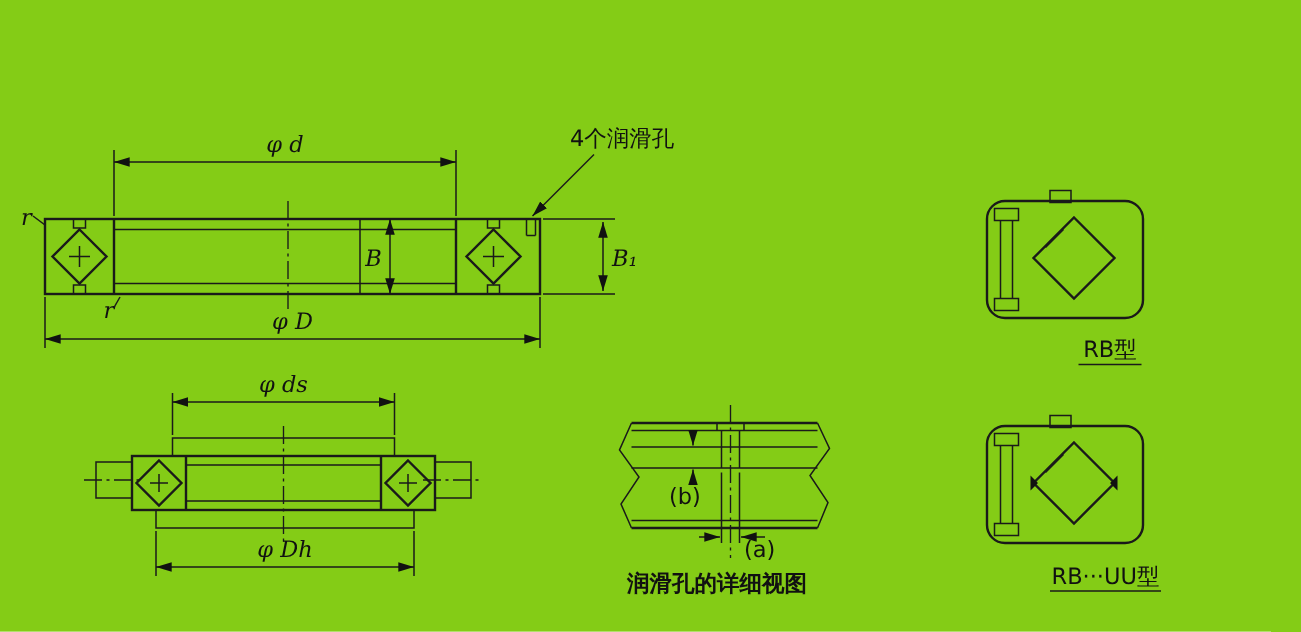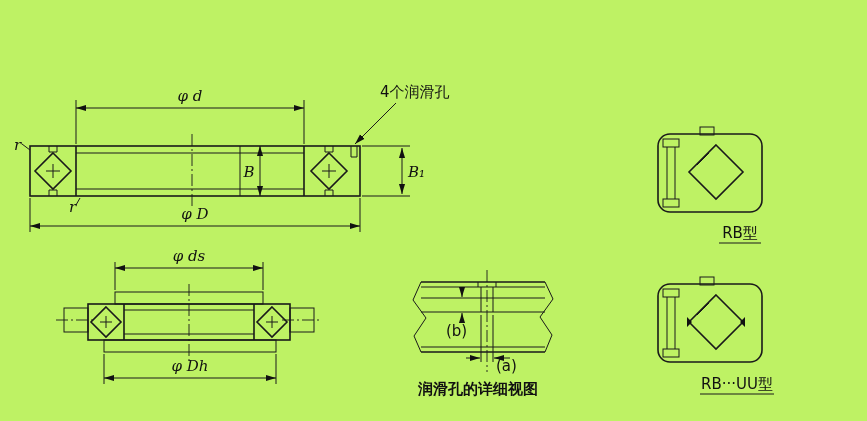--- a/index.html
+++ b/index.html
@@ -1,17 +1,17 @@
 <!DOCTYPE html>
 <html><head>
 <meta charset="utf-8">
 <style>
   html,body{margin:0;padding:0;background:#fff;}
   body{width:867px;height:421px;overflow:hidden;font-family:"DejaVu Sans",sans-serif;}
-  .drawing-wrap{width:867px;height:421px;background:#bef264;}
+  .drawing-wrap{width:867px;height:421px;background:#84cc16;}
   svg{display:block;}
   text{fill:#111;}
   .dim{font:italic 15px "DejaVu Serif","DejaVu Sans",serif;}
   .cjk{font:15px "DejaVu Sans",sans-serif;}
   .cjk-bold{font:bold 15px "DejaVu Sans",sans-serif;}
   .lab{font:15px "DejaVu Sans",sans-serif;}
   .ol{stroke:#1a1a1a;stroke-width:1.6;fill:none;stroke-linejoin:miter;}
   .tl{stroke:#1a1a1a;stroke-width:1;fill:none;}
   .dl{stroke:#1a1a1a;stroke-width:1;fill:none;}
   .cl{stroke:#1a1a1a;stroke-width:0.9;fill:none;stroke-dasharray:12 3 2 3;}

